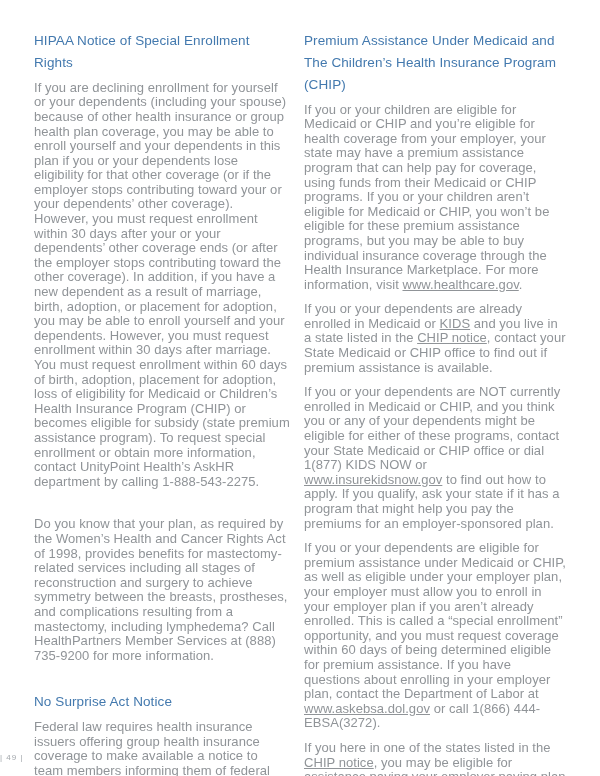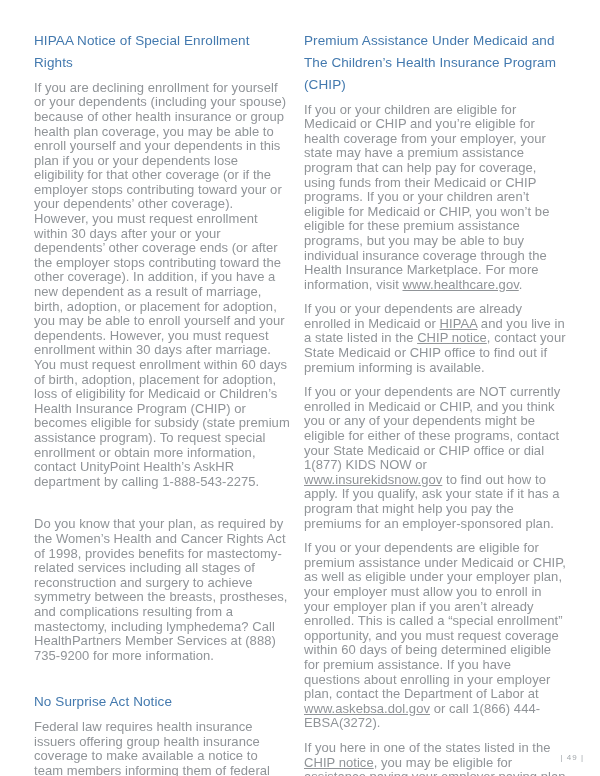--- a/index.html
+++ b/index.html
@@ -42,21 +42,21 @@
   .link {
     color: #909498;
     text-decoration: underline;
     cursor: pointer;
   }
   .page-number {
     position: absolute;
     left: 0;
     right: 16px;
     bottom: 14px;
-    text-align: right;
+    text-align: left;
     font-size: 8px;
     color: #a2a7ab;
     letter-spacing: 1px;
     margin-top: 48px;
   }
 </style>
 </head>
 <body>
 
 <div class="page">
@@ -74,21 +74,21 @@
     <section>
       <h2>No Surprise Act Notice</h2>
       <p><span>Federal law requires health insurance issuers offering group health insurance coverage to make available a notice to team members informing them of federal restrictions on balance billing and the requirements under Code 9816, ERISA section 716, and PHS Act second 2799A-1. The </span><span class="link">No Surprise Act Notice</span><span> also lets you know how you may contact appropriate state or federal agencies if a provider or facility has violated the restrictions against balance billing.</span></p>
     </section>
   </div>
 
   <div class="col col-right">
     <section>
       <h2>Premium Assistance Under Medicaid and The Children’s Health Insurance Program (CHIP)</h2>
       <p><span>If you or your children are eligible for Medicaid or CHIP and you’re eligible for health coverage from your employer, your state may have a premium assistance program that can help pay for coverage, using funds from their Medicaid or CHIP programs. If you or your children aren’t eligible for Medicaid or CHIP, you won’t be eligible for these premium assistance programs, but you may be able to buy individual insurance coverage through the Health Insurance Marketplace. For more information, visit </span><span class="link">www.healthcare.gov</span><span>.</span></p>
-      <p><span>If you or your dependents are already enrolled in Medicaid or </span><span class="link">HIPAA</span><span> and you live in a state listed in the </span><span class="link">CHIP notice</span><span>, contact your State Medicaid or CHIP office to find out if premium informing is available.</span></p>
+      <p><span>If you or your dependents are already enrolled in Medicaid or </span><span class="link">KIDS</span><span> and you live in a state listed in the </span><span class="link">CHIP notice</span><span>, contact your State Medicaid or CHIP office to find out if premium assistance is available.</span></p>
       <p><span>If you or your dependents are NOT currently enrolled in Medicaid or CHIP, and you think you or any of your dependents might be eligible for either of these programs, contact your State Medicaid or CHIP office or dial 1(877) KIDS NOW or </span><span class="link">www.insurekidsnow.gov</span><span> to find out how to apply. If you qualify, ask your state if it has a program that might help you pay the premiums for an employer-sponsored plan.</span></p>
       <p><span>If you or your dependents are eligible for premium assistance under Medicaid or CHIP, as well as eligible under your employer plan, your employer must allow you to enroll in your employer plan if you aren’t already enrolled. This is called a “special enrollment” opportunity, and you must request coverage within 60 days of being determined eligible for premium assistance. If you have questions about enrolling in your employer plan, contact the Department of Labor at </span><span class="link">www.askebsa.dol.gov</span><span> or call 1(866) 444-EBSA(3272).</span></p>
       <p><span>If you here in one of the states listed in the </span><span class="link">CHIP notice</span><span>, you may be eligible for assistance paying your employer paying plan premiums. Contact your state using the </span><span class="link">within information provided here</span><span> for more information on eligibility.</span></p>
     </section>
   </div>
 
   <div class="page-number">|  49  |</div>
 
 </div>
 

